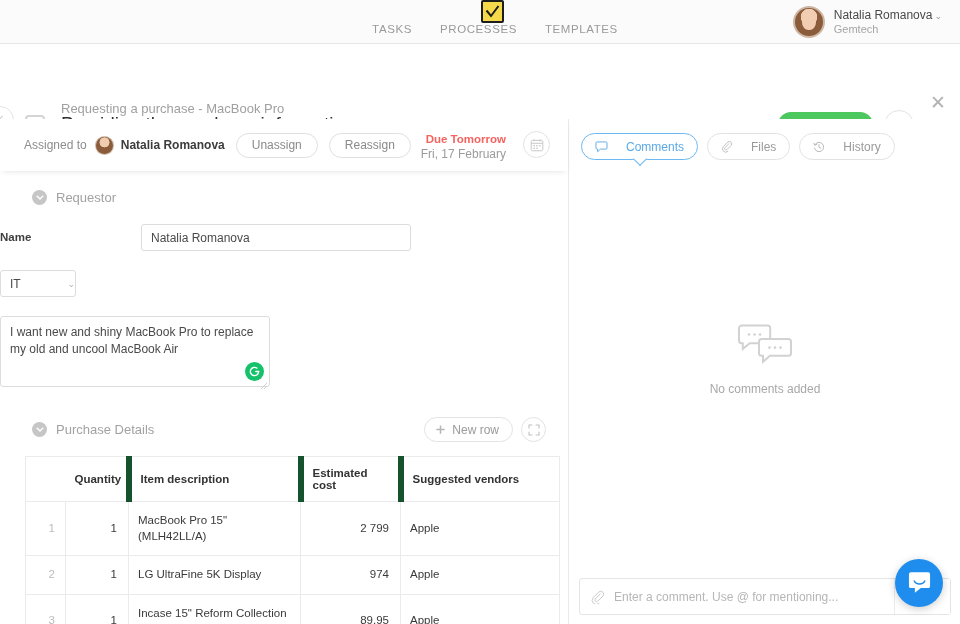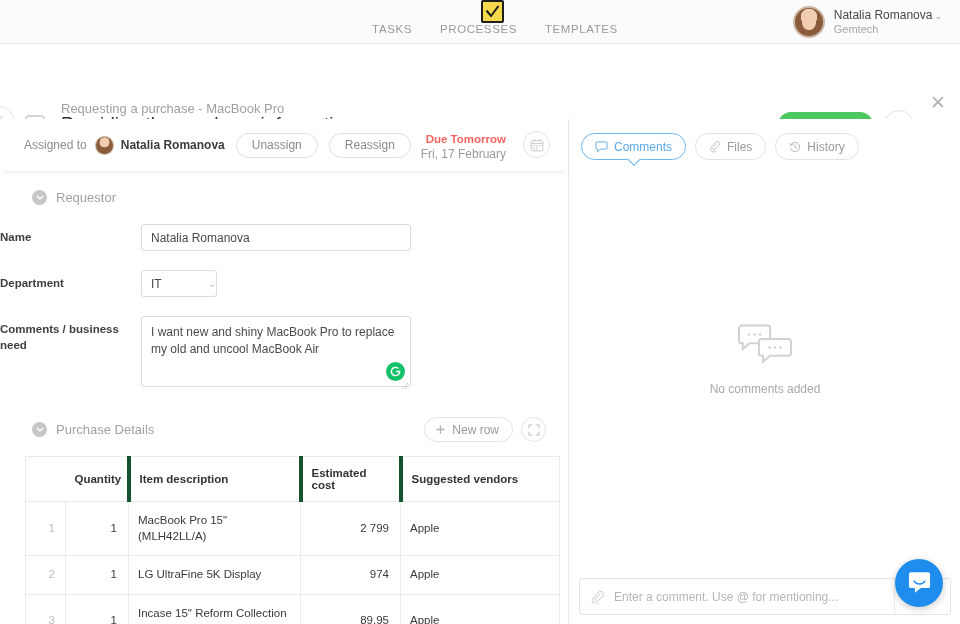--- a/index.html
+++ b/index.html
@@ -220,21 +220,21 @@
   }
 
   table.pd-table {
     margin: 14px 0 0 25px; width: 521px;
     border-collapse: collapse; table-layout: fixed;
     border: 1px solid #ebebeb;
   }
   table.pd-table th {
     font-size: 11.5px; color: #333; font-weight: bold;
     text-align: left; padding: 10px 9px; height: 31px;
-    border-right: 4px solid #14532d;
+    border-right: 6px solid #14532d;
     border-bottom: 1px solid #ebebeb;
     background: #fff;
   }
   table.pd-table td {
     font-size: 11.5px; color: #3a3a3a;
     padding: 11px 9px; height: 38px;
     border-right: 1px solid #ebebeb;
     border-bottom: 1px solid #ebebeb;
     vertical-align: middle; line-height: 1.35;
   }
@@ -252,21 +252,21 @@
   .right-panel {
     position: absolute; top: 119px; left: 568px;
     width: 392px; height: 505px;
     background: #fff; border-left: 1px solid #e3eaf0;
   }
   .tabs { display: flex; gap: 9px; padding: 14px 0 0 12px; }
   .tab {
     height: 27px; padding: 0 13px; border-radius: 14px;
     border: 1px solid #e2e2e2; background: #fff;
     font-size: 12px; color: #9a9a9a; cursor: pointer; font-family: inherit;
-    display: flex; align-items: center; gap: 6px; position: relative;
+    display: flex; align-items: center; gap: 18px; position: relative;
   }
   .tab.active { border-color: #6cb8f2; color: #5aa9e6; }
   .tab.active::after {
     content: ""; position: absolute; left: 50%; bottom: -5px;
     margin-left: -5px; width: 9px; height: 9px; background: #fff;
     border-right: 1px solid #6cb8f2; border-bottom: 1px solid #6cb8f2;
     transform: rotate(45deg);
   }
   .empty-state {
     position: absolute; left: 0; top: 205px; width: 392px;
@@ -396,29 +396,27 @@
     </div>
     <span class="sec-title">Requestor</span>
   </div>
 
   <div class="field-row">
     <div class="field-label">Name</div>
     <input class="txt-input" value="Natalia Romanova" style="">
   </div>
 
   <div class="field-row">
-    <div class="field-label">Department</div>
     <div class="sel-input">
       <span>IT</span>
       <span class="sv-caret">⌄</span>
     </div>
   </div>
 
   <div class="field-row">
-    <div class="field-label">Comments / business need</div>
     <div class="ta-wrap">
       <textarea class="ta-input" style="">I want new and shiny MacBook Pro to replace my old and uncool MacBook Air</textarea>
       <div class="gram-badge">
         <svg width="11" height="11" viewBox="0 0 12 12">
           <path d="M10.5 6 A4.5 4.5 0 1 1 8.6 2.3" stroke="#ffffff" stroke-width="1.5" fill="none" stroke-linecap="round"></path>
           <path d="M10.5 6 h-3.1" stroke="#ffffff" stroke-width="1.5" fill="none" stroke-linecap="round"></path>
         </svg>
       </div>
       <svg class="ta-grip" viewBox="0 0 8 8">
         <path d="M7 1 L1 7 M7 4 L4 7" stroke="#c9c9c9" stroke-width="0.9"></path>

